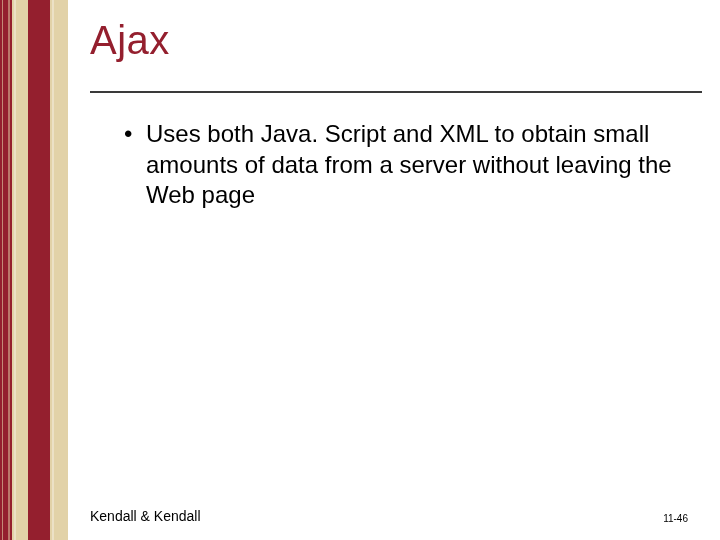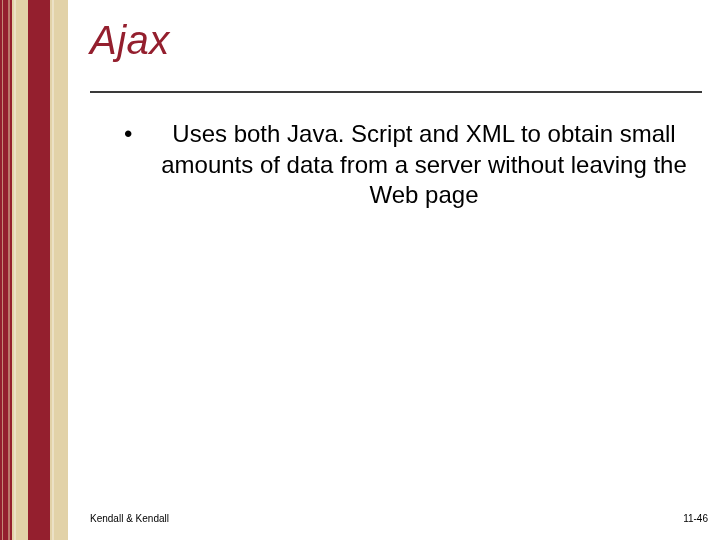--- a/index.html
+++ b/index.html
@@ -36,51 +36,49 @@
     position:absolute;left:68px;right:0;top:0;bottom:0;
     padding:0 18px 0 22px;
     box-sizing:border-box;
   }
   h1{
     margin:18px 0 0 0;
     font-weight:400;
     font-size:40px;
     color:#941f2e;
     letter-spacing:.5px;
-    font-style:italic;
   }
   .rule{
     margin-top:28px;
     border:none;border-top:2px solid #3a3a3a;width:100%;
   }
   ul.bullets{
     list-style:none;
     margin:26px 0 0 0;
     padding:0 0 0 34px;
     color:#000;
     font-size:24px;
     line-height:1.28;
   }
   ul.bullets li{
     position:relative;
     margin:0 0 4px 0;
     padding-left:22px;
-    text-align:center;
   }
   ul.bullets li::before{
     content:"•";
     position:absolute;left:0;top:0;
     font-size:24px;line-height:1.28;color:#000;
   }
   .footer-left{
     position:absolute;left:22px;bottom:16px;
-    font-size:10px;color:#000;
+    font-size:14px;color:#000;
   }
   .footer-right{
-    position:absolute;right:12px;bottom:16px;
+    position:absolute;right:32px;bottom:16px;
     font-size:10px;color:#000;
   }
 </style>
 </head>
 <body>
 
 <div class="edge"></div>
 <div class="side">
   <div class="accent"></div>
   <div class="hi a"></div>

